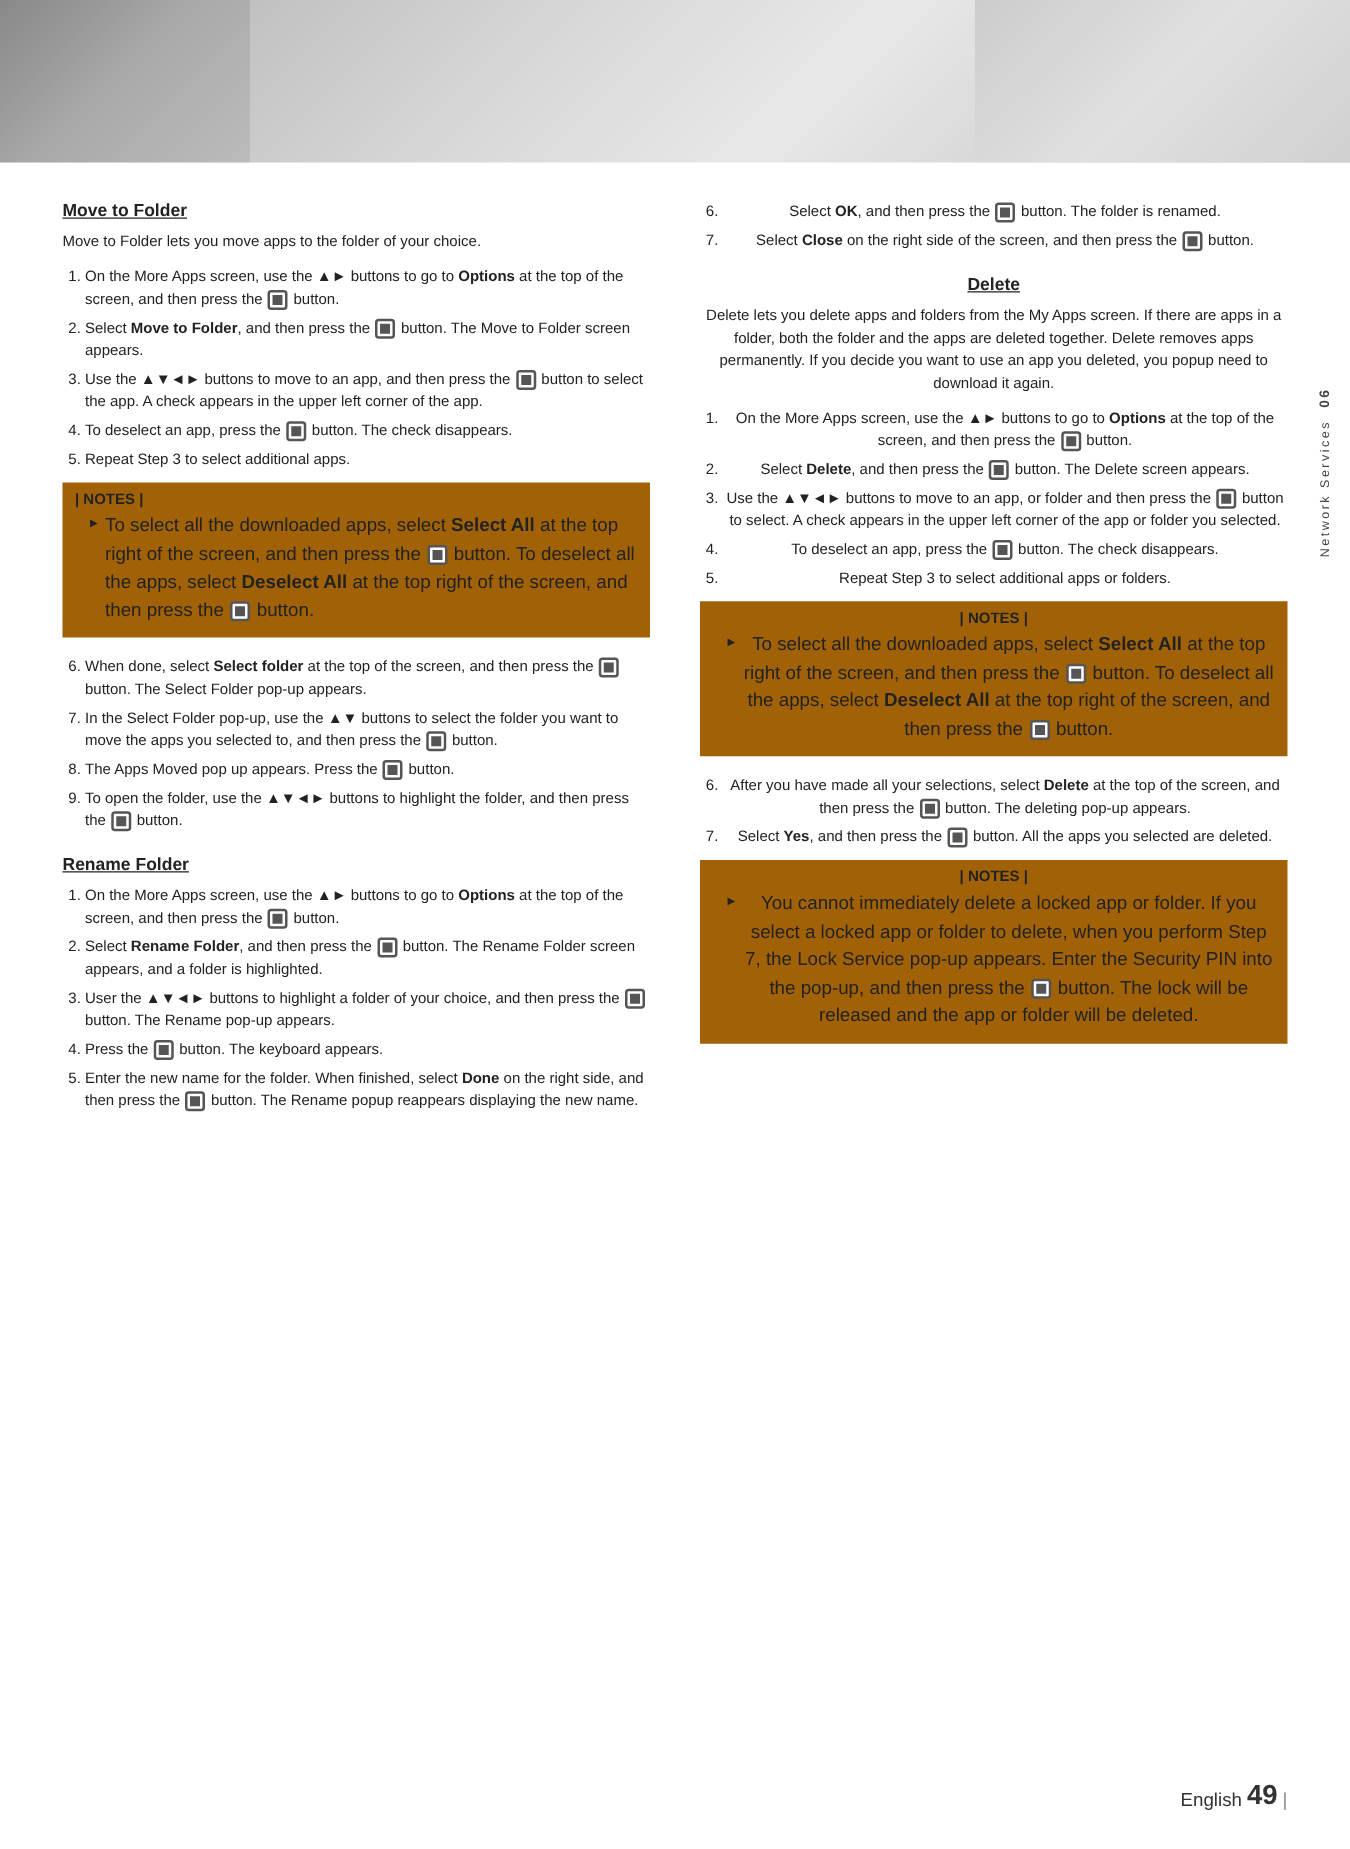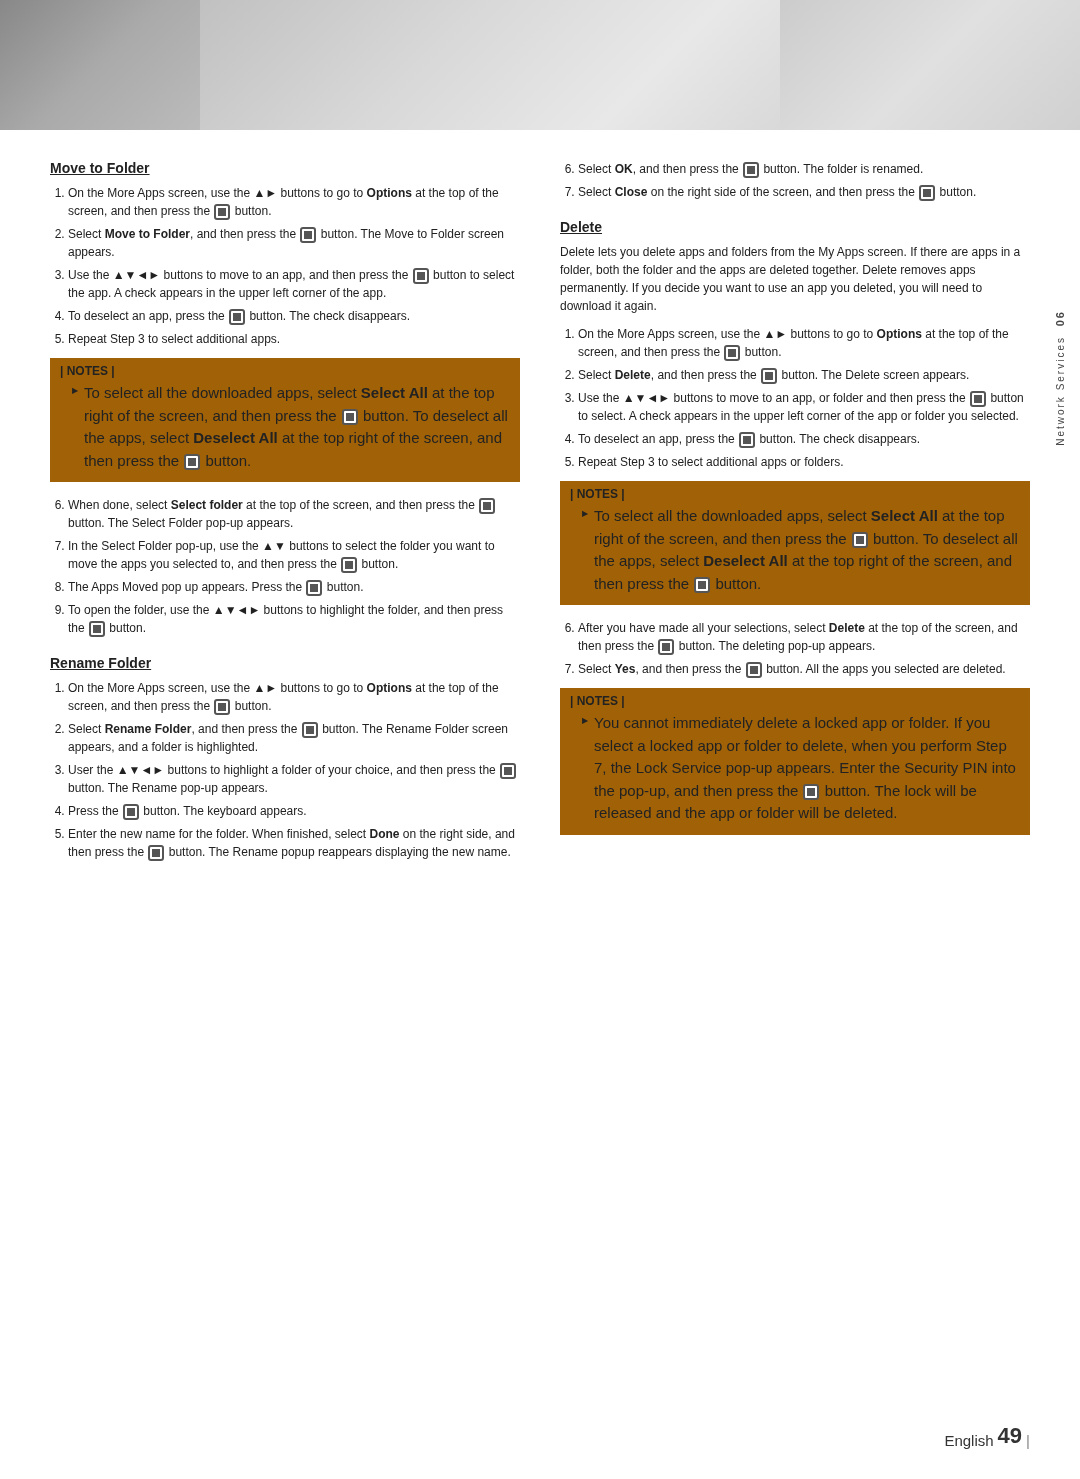--- a/index.html
+++ b/index.html
@@ -46,20 +46,21 @@
     
     .left-col {
       flex: 1;
       min-width: 0;
     }
 
     
     .right-col {
       flex: 1;
       min-width: 0;
+      text-align: center;
     }
 
     h2.section-title {
       font-size: 14px;
       font-weight: bold;
       text-decoration: underline;
       margin-bottom: 8px;
       margin-top: 18px;
     }
     h2.section-title:first-child {
@@ -200,20 +201,21 @@
 <div class="chapter-block">
   <span class="chapter-num">06</span>
   <span class="chapter-text">Network Services</span>
 </div>
 
 <div class="main-content">
 
   <div class="left-col">
 
     <h2 class="section-title">Move to Folder</h2>
+    <p class="section-intro">Move to Folder lets you move apps to the folder of your choice.</p>
 
     <ol>
       <li>On the More Apps screen, use the ▲► buttons to go to <b>Options</b> at the top of the screen, and then press the <span class="btn-icon"></span> button.</li>
       <li>Select <b>Move to Folder</b>, and then press the <span class="btn-icon"></span> button. The Move to Folder screen appears.</li>
       <li>Use the ▲▼◄► buttons to move to an app, and then press the <span class="btn-icon"></span> button to select the app. A check appears in the upper left corner of the app.</li>
       <li>To deselect an app, press the <span class="btn-icon"></span> button. The check disappears.</li>
       <li>Repeat Step 3 to select additional apps.</li>
     </ol>
 
     <div class="notes-block">
@@ -243,21 +245,21 @@
   </div>
 
   <div class="right-col">
 
     <ol start="6">
       <li>Select <b>OK</b>, and then press the <span class="btn-icon"></span> button. The folder is renamed.</li>
       <li>Select <b>Close</b> on the right side of the screen, and then press the <span class="btn-icon"></span> button.</li>
     </ol>
 
     <h2 class="section-title">Delete</h2>
-    <p class="section-intro">Delete lets you delete apps and folders from the My Apps screen. If there are apps in a folder, both the folder and the apps are deleted together. Delete removes apps permanently. If you decide you want to use an app you deleted, you will need to download it again.</p>
+    <p class="section-intro">Delete lets you delete apps and folders from the My Apps screen. If there are apps in a folder, both the folder and the apps are deleted together. Delete removes apps permanently. If you decide you want to use an app you deleted, you popup need to download it again.</p>
 
     <ol>
       <li>On the More Apps screen, use the ▲► buttons to go to <b>Options</b> at the top of the screen, and then press the <span class="btn-icon"></span> button.</li>
       <li>Select <b>Delete</b>, and then press the <span class="btn-icon"></span> button. The Delete screen appears.</li>
       <li>Use the ▲▼◄► buttons to move to an app, or folder and then press the <span class="btn-icon"></span> button to select. A check appears in the upper left corner of the app or folder you selected.</li>
       <li>To deselect an app, press the <span class="btn-icon"></span> button. The check disappears.</li>
       <li>Repeat Step 3 to select additional apps or folders.</li>
     </ol>
 
     <div class="notes-block">

